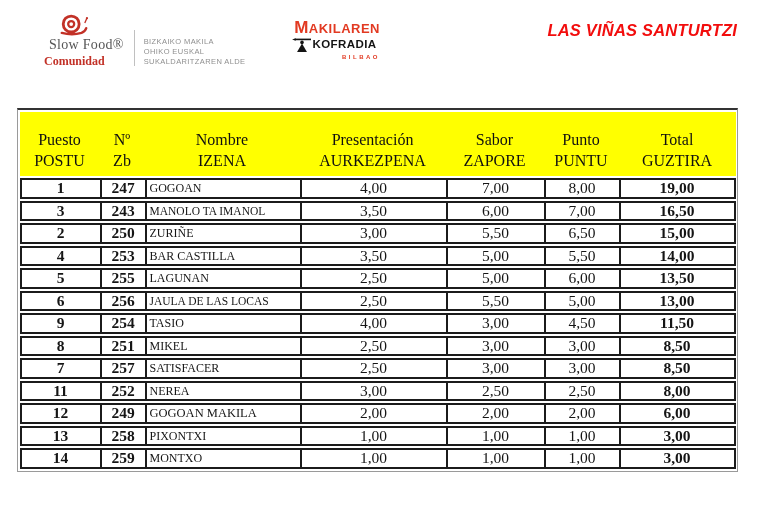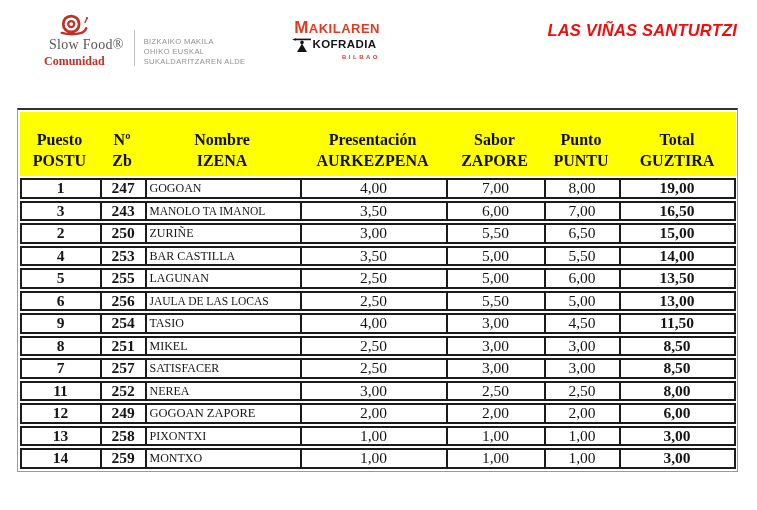--- a/index.html
+++ b/index.html
@@ -37,21 +37,21 @@
 
   .plato{position:absolute;left:377px;top:40px;font-size:16px;font-weight:bold;color:var(--accent-red);letter-spacing:.2px;}
   .vinas{position:absolute;right:20px;top:21px;font-size:16.5px;font-weight:bold;font-style:italic;color:var(--accent-red);letter-spacing:.2px;}
 
   
   .table-wrap{position:absolute;left:17px;top:108px;width:719px;border:1px solid var(--outer-border);border-top:2px solid #333;background:#ffffff;}
   table{width:716px;margin:0 auto;table-layout:fixed;border-collapse:separate;border-spacing:0 2.5px;font-family:"Liberation Serif",serif;}
   col.c0{width:80px;} col.c1{width:45px;} col.c2{width:155px;} col.c3{width:146px;}
   col.c4{width:98px;} col.c5{width:75px;} col.c6{width:117px;}
 
-  thead th{background:var(--header-bg);padding:17px 0 5px 0;font-weight:bold;font-size:16px;line-height:21px;color:#101010;vertical-align:bottom;}
+  thead th{background:var(--header-bg);padding:17px 0 5px 0;font-weight:normal;font-size:16px;line-height:21px;color:#101010;vertical-align:bottom;}
   thead th div{white-space:nowrap;}
 
   tbody td{height:16.5px;line-height:16.5px;font-size:15.5px;color:#151515;text-align:center;vertical-align:middle;
     border-top:2px solid var(--table-border);border-bottom:2px solid var(--table-border);border-left:2px solid var(--table-border);
     overflow:hidden;white-space:nowrap;}
   tbody td:last-child{border-right:2px solid var(--table-border);}
   tbody td.b{font-weight:bold;}
   tbody td.name{text-align:left;padding-left:3px;font-size:12px;}
 </style>
 </head>
@@ -228,21 +228,21 @@
             <td class="b">252</td>
             <td class="name">NEREA</td>
             <td>3,00</td>
             <td>2,50</td>
             <td>2,50</td>
             <td class="b">8,00</td>
           </tr>
           <tr>
             <td class="b">12</td>
             <td class="b">249</td>
-            <td class="name" style="font-size: 12.5px;">GOGOAN ZAPORE</td>
+            <td class="name" style="font-size: 12.5px;">GOGOAN MAKILA</td>
             <td>2,00</td>
             <td>2,00</td>
             <td>2,00</td>
             <td class="b">6,00</td>
           </tr>
           <tr>
             <td class="b">13</td>
             <td class="b">258</td>
             <td class="name">PIXONTXI</td>
             <td>1,00</td>

